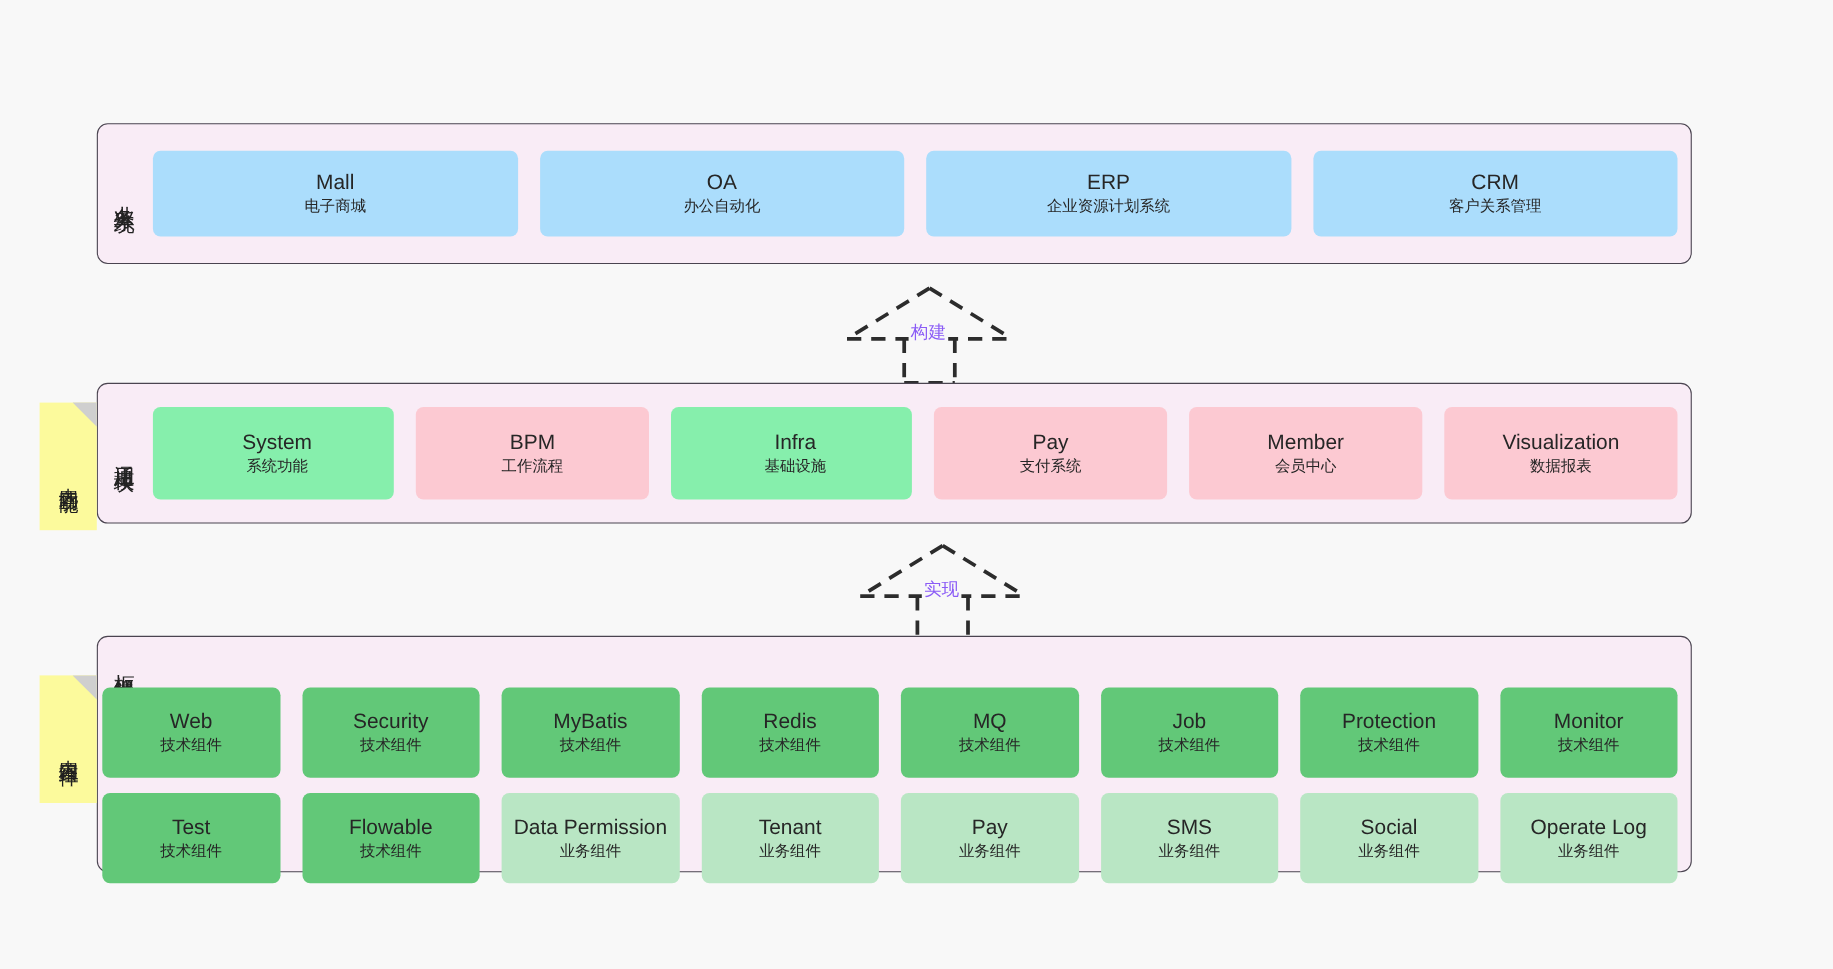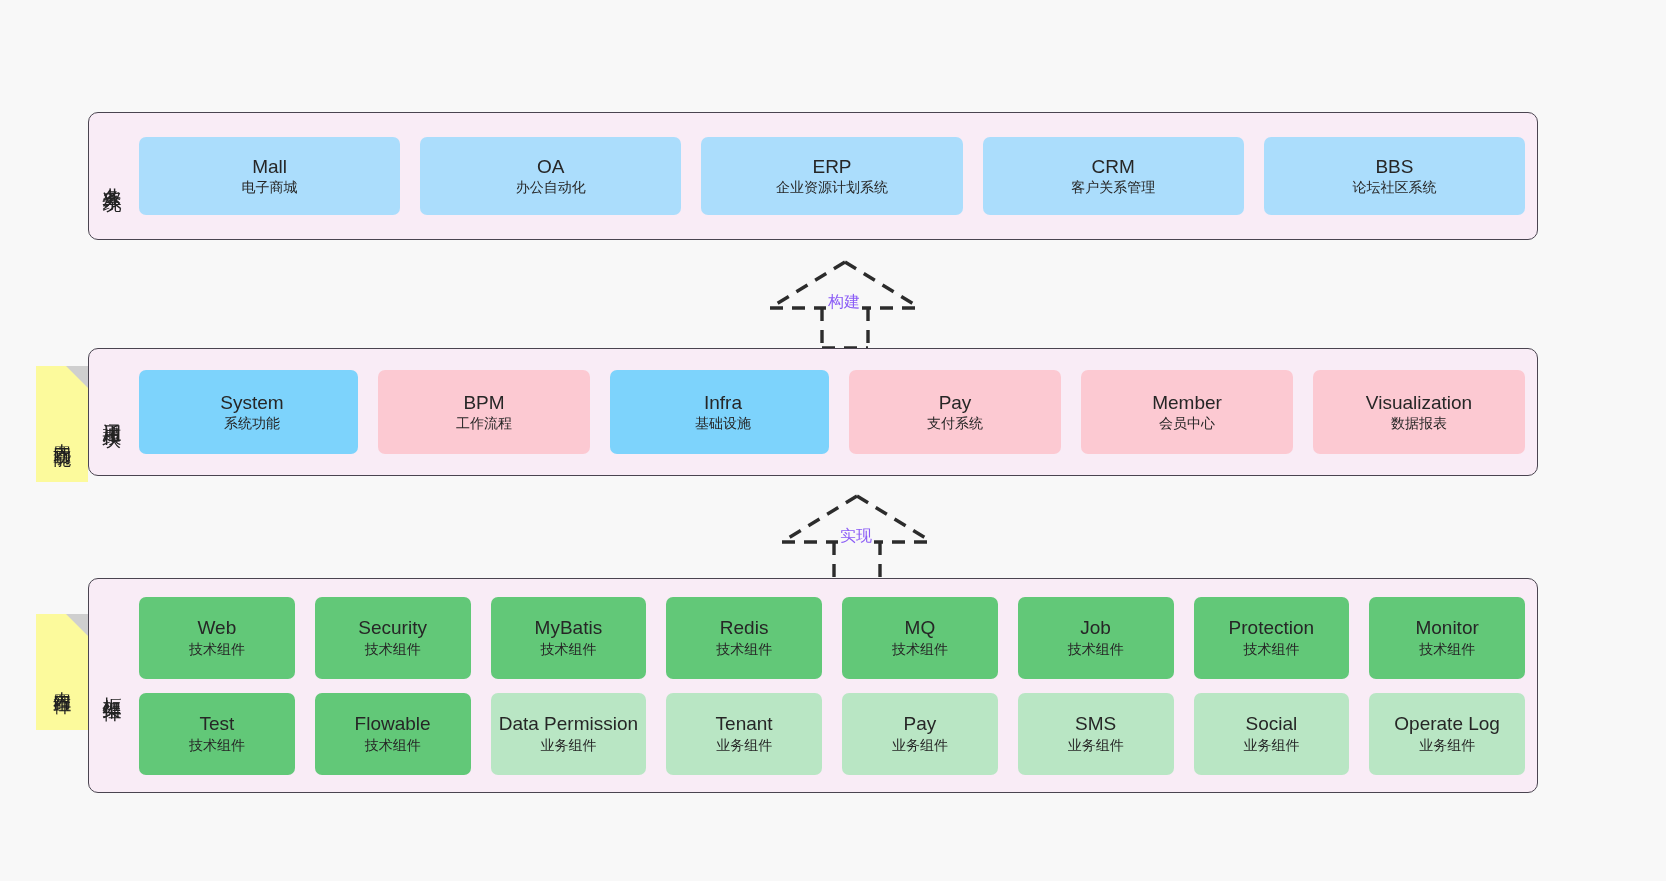--- a/index.html
+++ b/index.html
@@ -57,29 +57,29 @@
     text-align: center;
     color: #262626;
     line-height: 1.28;
     padding: 4px 6px;
   }
   .cell .t1 { font-size: 19px; }
   .cell .t2 { font-size: 14px; }
 
   
   .c-blue        { background: #abddfc; }
-  .c-red         { background: #7dd3fc; padding-left: 13px; }
+  .c-red         { background: #86efac; padding-left: 13px; }
   .c-pink        { background: #fcc9d2; }
   .c-green       { background: #62c878; }
   .c-greenlight  { background: #b9e6c4; }
 
   
   #layer-business { left: 88px; top: 112px;  width: 1450px; height: 128px; }
   #layer-modules  { left: 88px; top: 348px;  width: 1450px; height: 128px; }
-  #layer-framework{ left: 88px; top: 578px;  width: 1450px; height: 215px; }
+  #layer-framework{ left: 88px; top: 578px;  width: 1450px; height: 215px; flex-direction: column; }
 
   #layer-business .row  { height: 78px; }
   #layer-modules  .row  { height: 84px; }
   #layer-framework .row { height: 82px; }
 
   
   .note {
     position: absolute;
     width: 52px;
     background: #fcfa9c;
@@ -138,24 +138,20 @@
           <span class="t1">OA</span>
           <span class="t2">办公自动化</span>
         </div>
         <div class="cell c-blue">
           <span class="t1">ERP</span>
           <span class="t2">企业资源计划系统</span>
         </div>
         <div class="cell c-blue">
           <span class="t1">CRM</span>
           <span class="t2">客户关系管理</span>
-        </div>
-        <div class="cell c-blue">
-          <span class="t1">BBS</span>
-          <span class="t2">论坛社区系统</span>
         </div>
       </div>
     </div>
   </div>
 
   <div class="connector" id="connector-build">
     <svg width="170" height="92" viewBox="0 0 170 92">
       <path d="M85 4 L10 50" stroke="#2c2c2c" stroke-width="3.4" fill="none" stroke-dasharray="13 9"></path>
       <path d="M85 4 L160 50" stroke="#2c2c2c" stroke-width="3.4" fill="none" stroke-dasharray="13 9"></path>
       <path d="M10 50 L160 50" stroke="#2c2c2c" stroke-width="3.4" fill="none" stroke-dasharray="13 9"></path>

